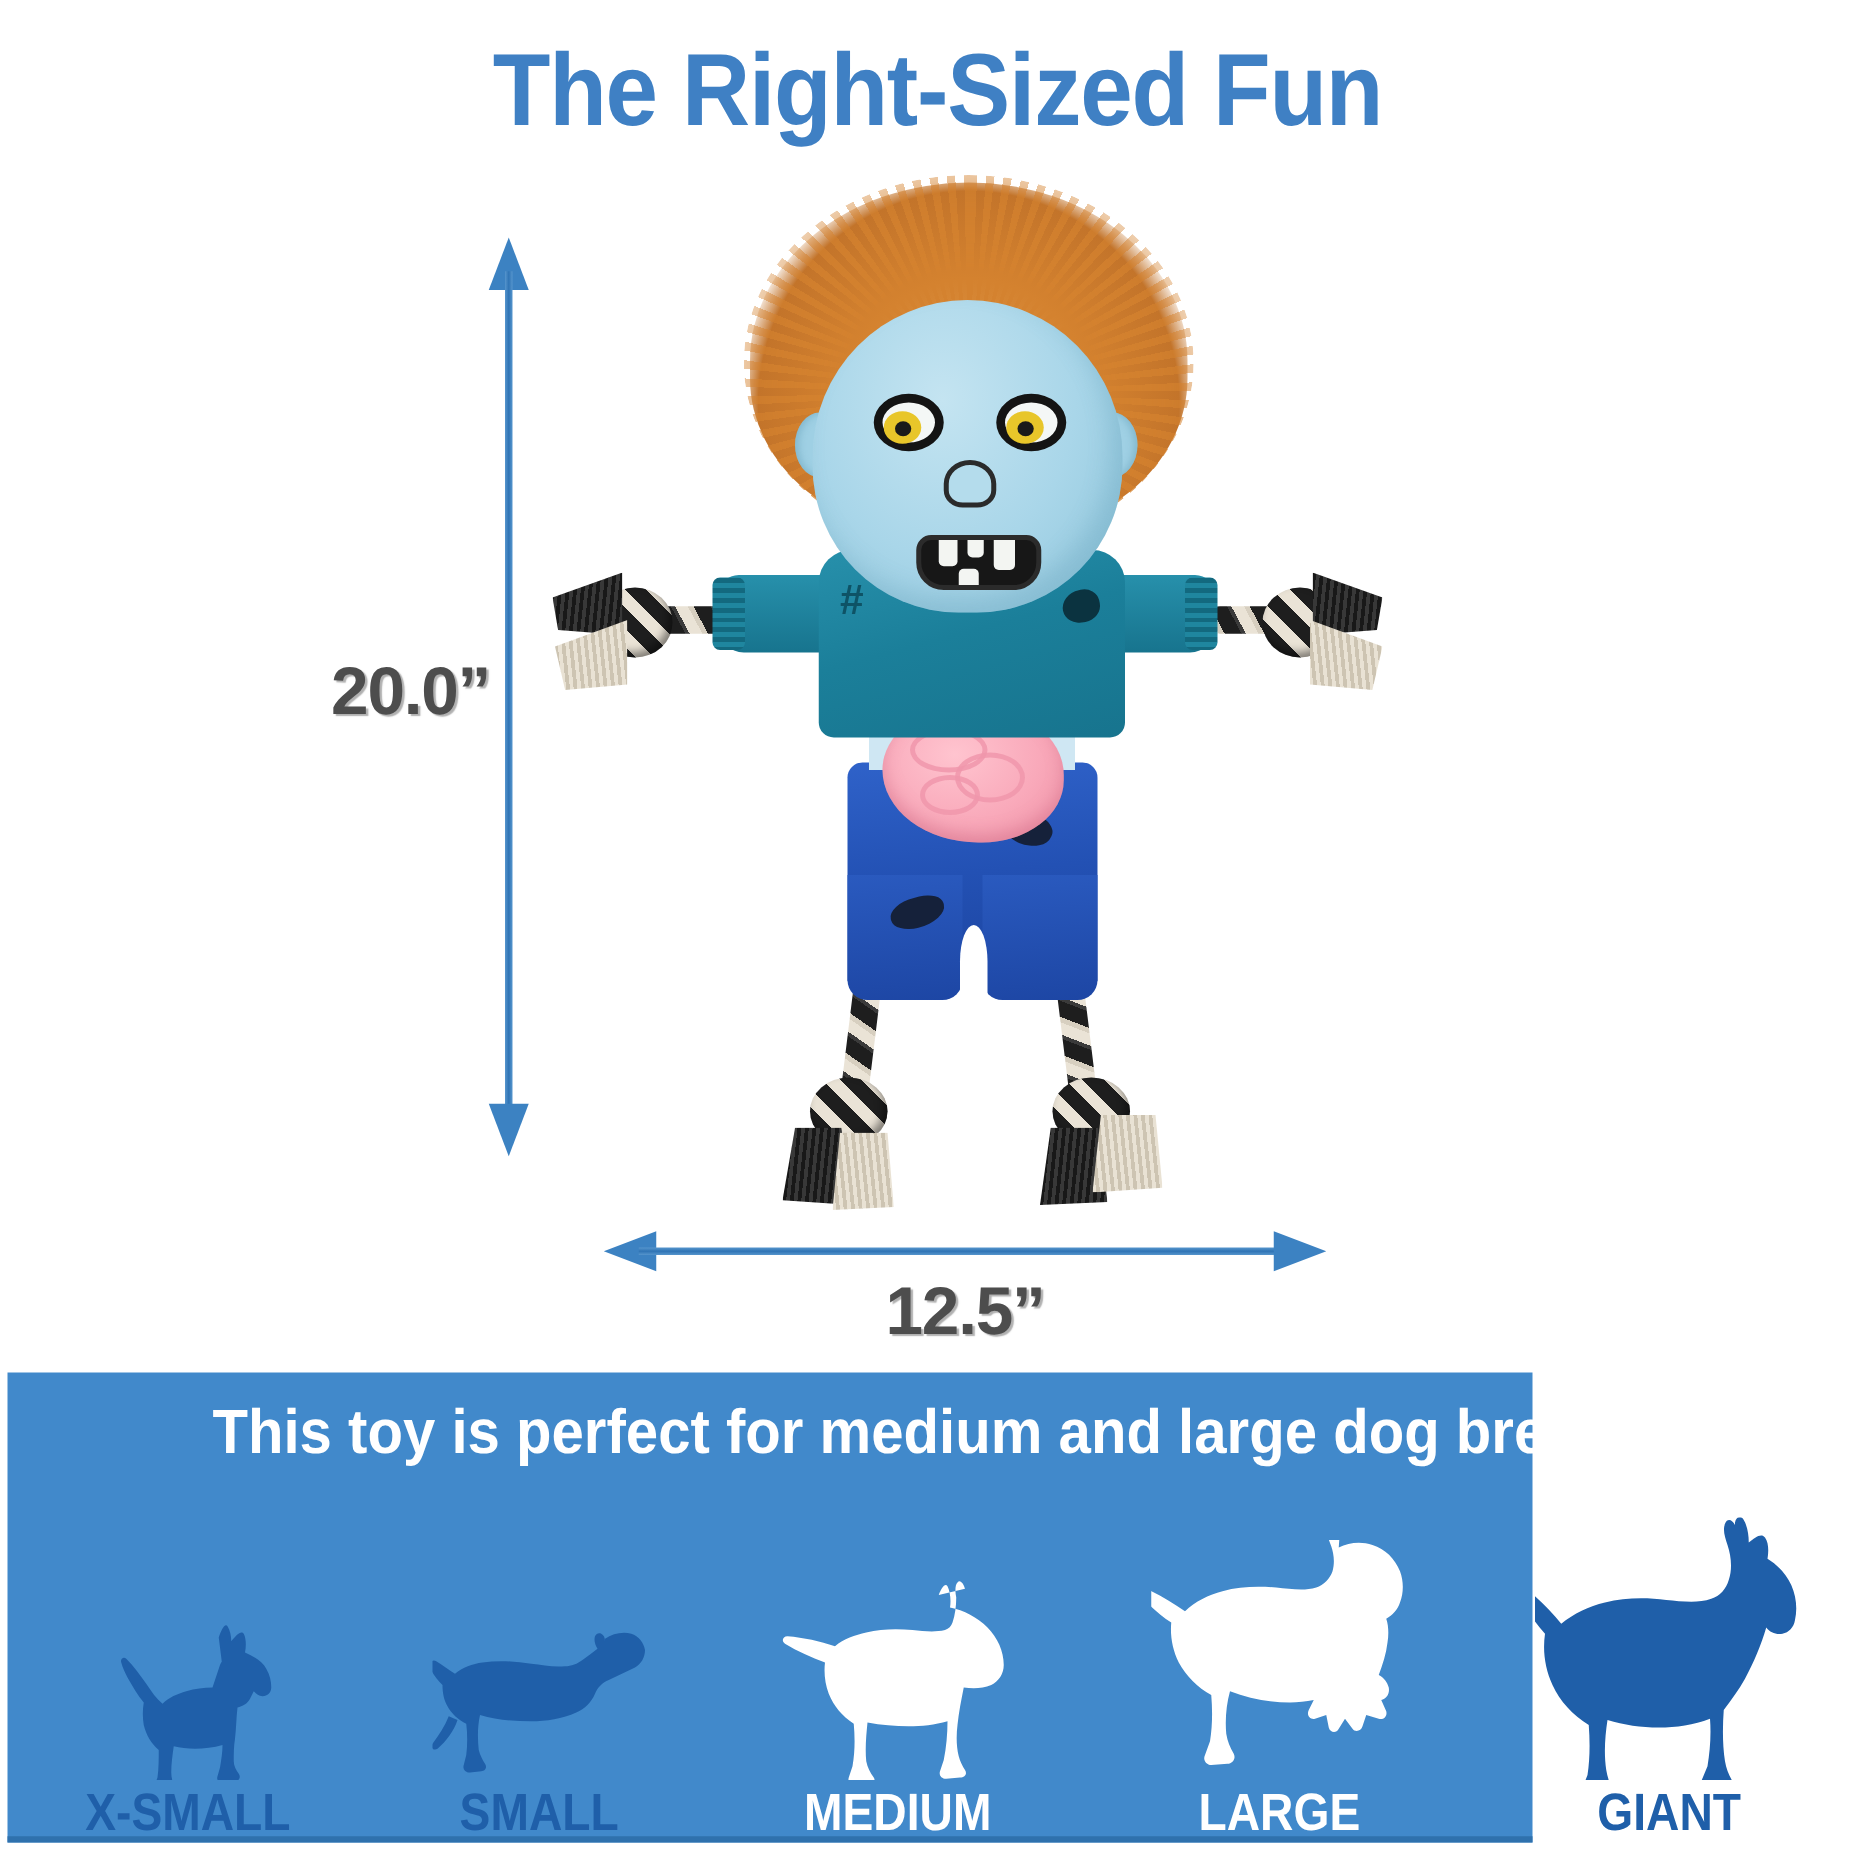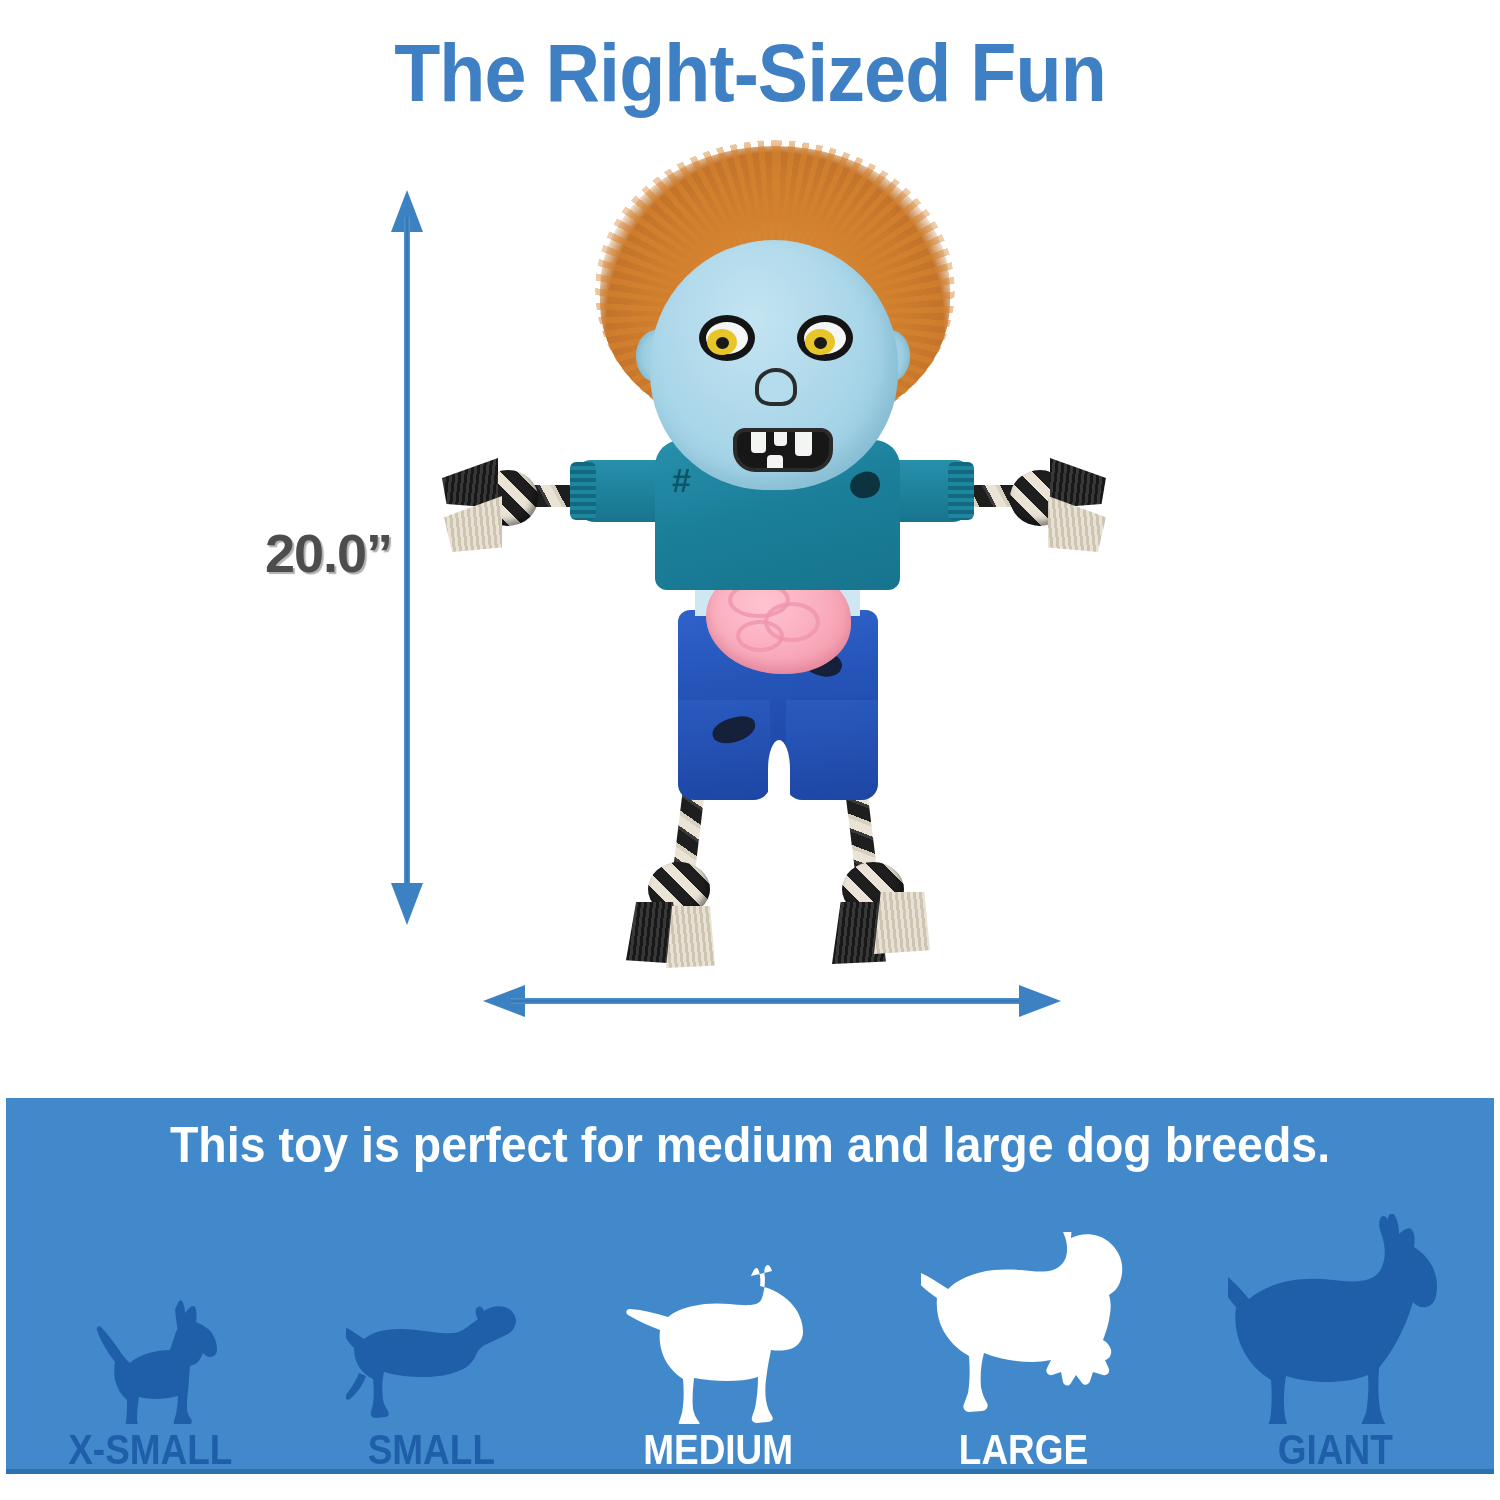--- a/index.html
+++ b/index.html
@@ -264,21 +264,21 @@
     clip-path:polygon(12% 0%, 88% 0%, 98% 96%, 0% 100%); }
   #leg-r-rope { left:400px; top:630px; width:22px; height:120px; transform:rotate(-7deg); }
   #leg-r-knot { left:392px; top:722px; width:62px; height:54px; }
   #leg-r-t-dark { left:382px; top:762px; width:54px; height:62px;
     clip-path:polygon(16% 0%, 86% 0%, 100% 96%, 0% 100%); }
   #leg-r-t-light { left:424px; top:752px; width:56px; height:62px;
     clip-path:polygon(12% 0%, 90% 0%, 100% 94%, 0% 100%); }
 
   
   #banner {
-    position:absolute; left:6px; top:1098px; width:1488px; height:376px;
+    position:absolute; left:6px; top:1098px; width:1220px; height:376px;
     background:#4189cb;
     border-bottom:5px solid #2f71ad;
   }
   #banner-text {
     position:absolute; left:0; top:18px; width:1488px;
     text-align:center;
     color:#ffffff;
     font-size:50px; font-weight:bold;
     transform:scaleX(0.93);
     white-space:nowrap;
@@ -380,20 +380,21 @@
       <div class="tooth t3"></div>
       <div class="tooth t4"></div>
     </div>
   </div>
 
   <div id="h-arrow">
     <div class="arrowhead" id="h-head-left"></div>
     <div id="h-shaft"></div>
     <div class="arrowhead" id="h-head-right"></div>
   </div>
+  <div id="h-label">12.5”</div>
 </div>
 
 <div id="banner">
   <div id="banner-text">This toy is perfect for medium and large dog breeds.</div>
 
   <div id="sizes">
 
     <div class="size-item">
       <svg class="size-icon" width="135" height="128" viewBox="0 0 135 128">
         <path fill="#1f5fa9" d="M92 14c2-6 5-12 7-9 2 3 3 8 3 12 4-5 8-9 10-6 2 4 2 10 1 15 7 3 14 7 17 13 3 5 4 10 4 15 0 4-3 7-7 7-3 0-5-2-7-4l-3 6c-2 4-6 6-10 7-1 8-1 17-2 25-1 6-1 12-1 18 0 4 2 7 4 10 2 3 0 6-3 6l-10 1c-3 0-5-2-4-5l2-7c1-6 2-12 2-18-7 2-15 3-22 3-6 0-12-1-17-2-1 7-2 14-2 21 0 4 1 8 3 11 2 3 0 6-4 6l-9 1c-3 0-5-3-4-6l3-8c1-7 1-15 1-22-6-5-10-12-12-20-1-6-1-12 0-18-5-6-9-13-13-20-2-4-4-8-5-12-1-3 2-5 4-3 6 6 11 13 16 20 4 6 8 12 13 16 5-5 12-8 19-10 7-2 14-3 21-3 2-6 4-12 6-18 1-3 3-5 4-2 1 3 0 8-1 12z"></path>

